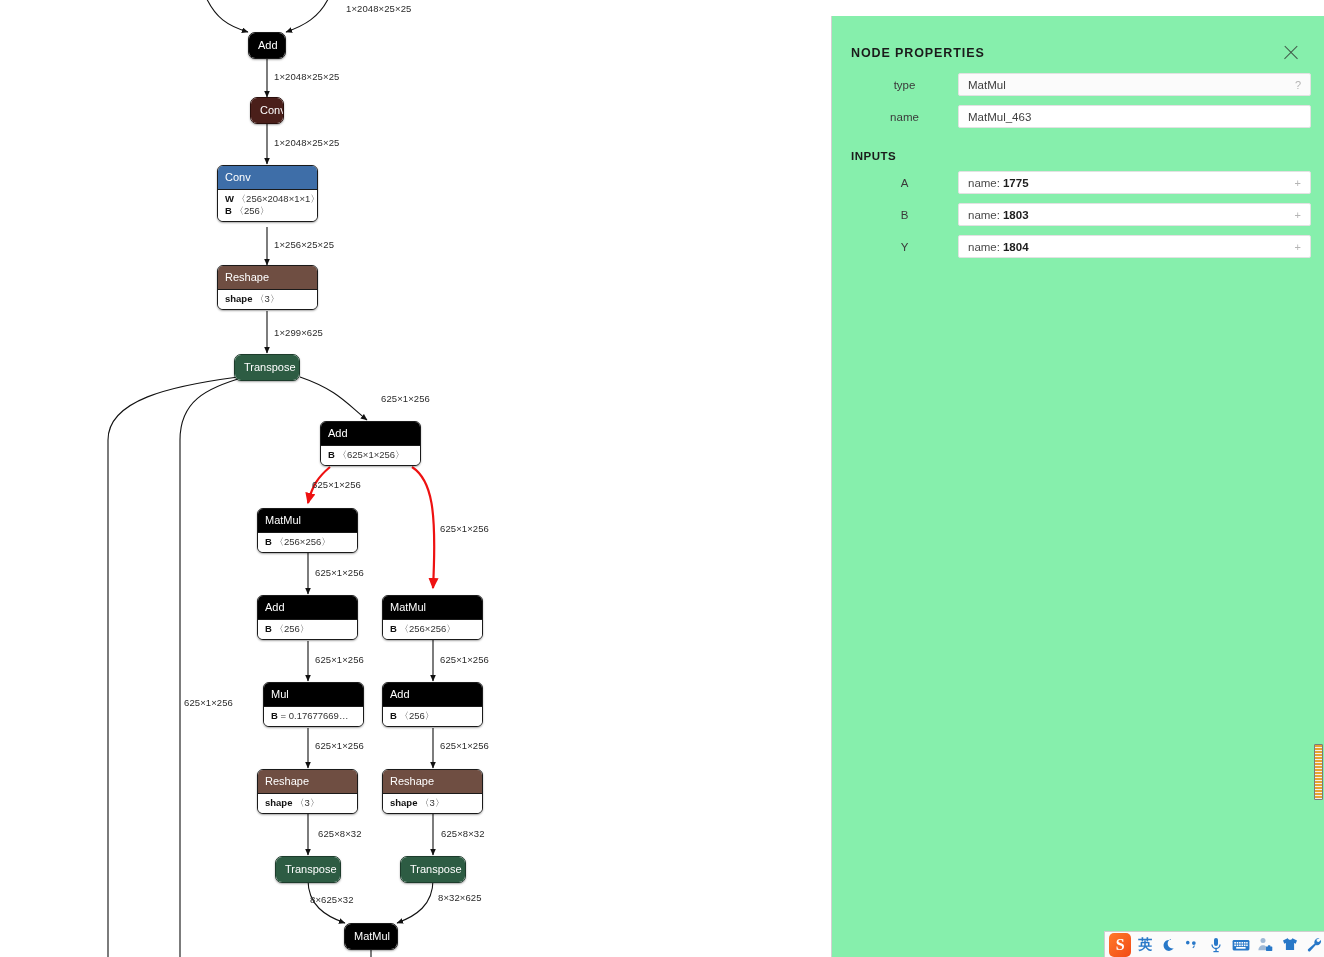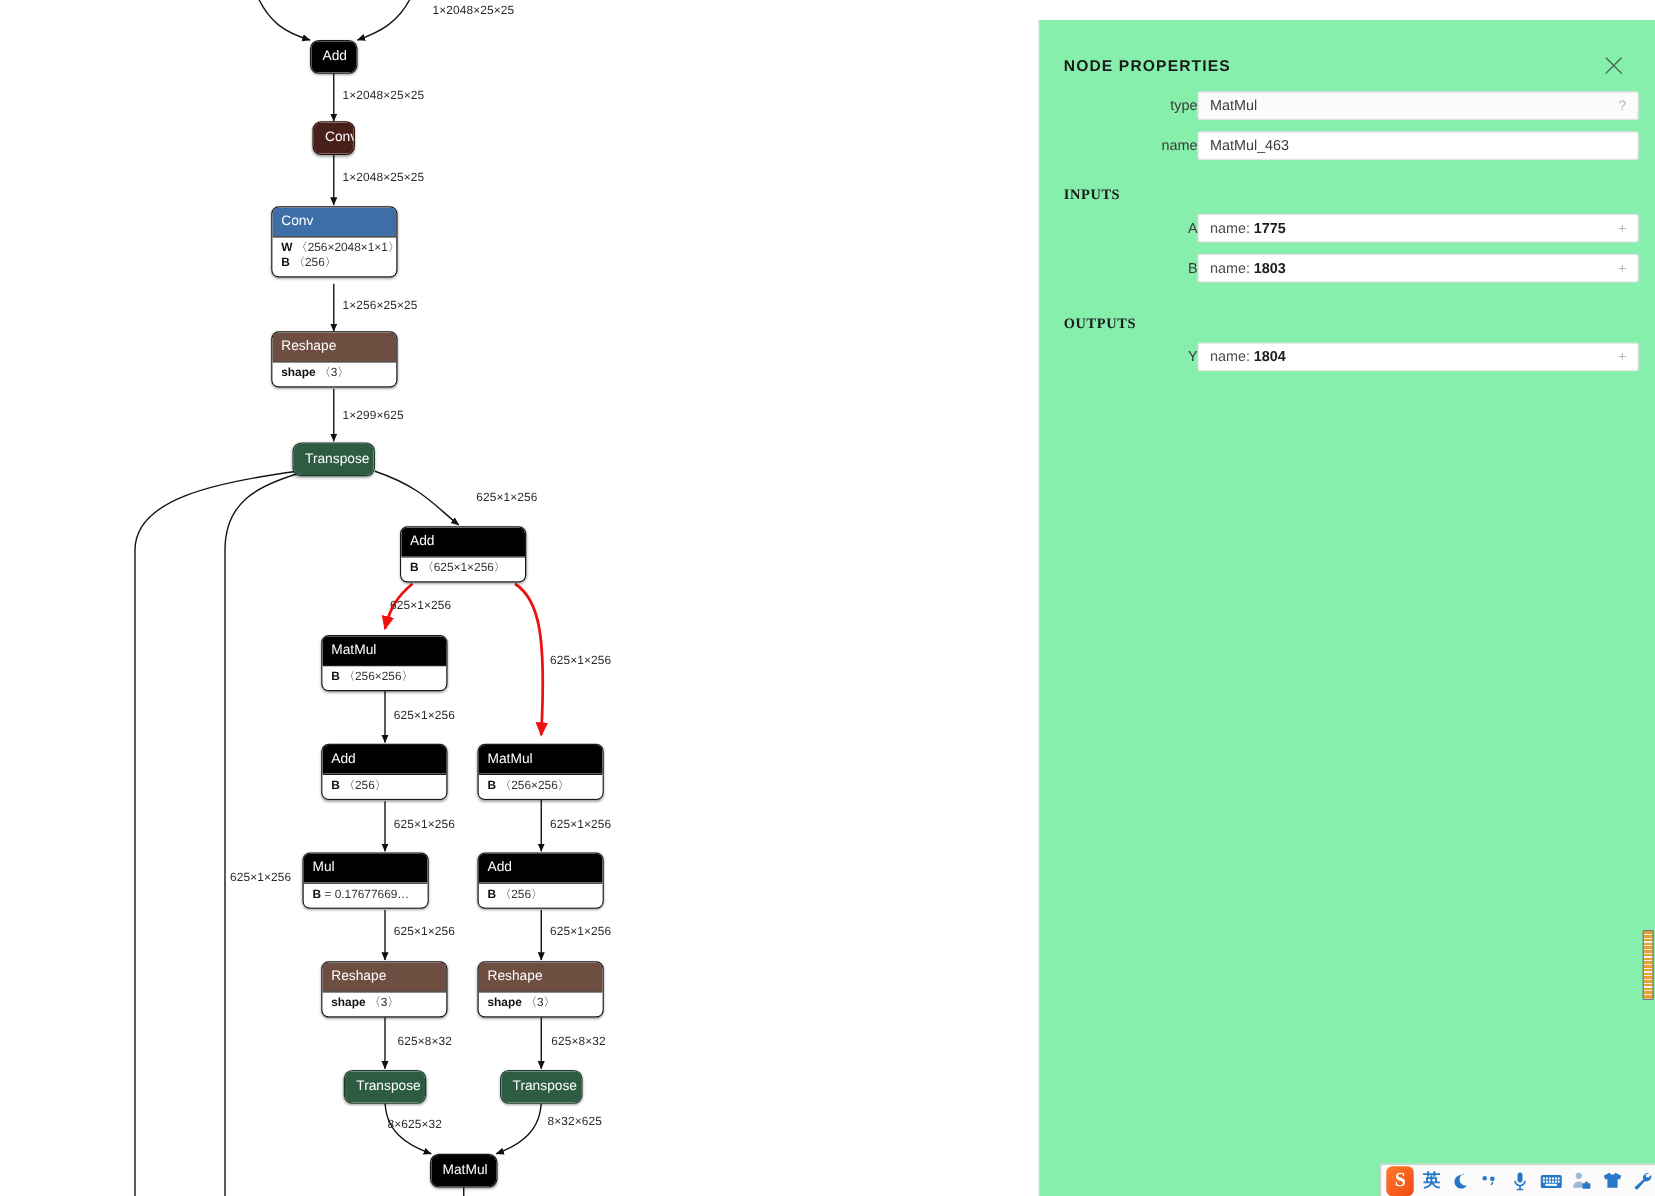--- a/index.html
+++ b/index.html
@@ -110,21 +110,21 @@
   #close-btn::before { transform: rotate(45deg); }
   #close-btn::after  { transform: rotate(-45deg); }
 
   .prop-row {
     display: flex; align-items: center;
     padding: 0 13px 0 19px;
     margin-top: 9px;
   }
   .prop-label {
     width: 107px;
-    text-align: right;
+    text-align: center;
     padding-right: 0;
     font-size: 11.5px;
     color: #3a3a3a;
     font-family: "Liberation Sans", sans-serif;
   }
   .prop-field {
     flex: 1;
     background: #fbfbfb;
     border: 1px solid #e2e2e2;
     border-radius: 2px;
@@ -145,21 +145,20 @@
   .prop-field .tname { color: #4a4a4a; }
   .prop-field .tval { font-weight: bold; color: #1d1d1d; margin-left: 3px; }
 
   .section-title {
     font-size: 11.5px;
     font-weight: bold;
     letter-spacing: .5px;
     color: #1b1b1b;
     padding: 0 0 0 19px;
     margin-top: 22px;
-    font-family: Liberation Serif, serif;
   }
   .section-title.outputs { margin-top: 27px; }
 
   
   #panel-scrollbar {
     position: absolute;
     right: 1px; top: 728px;
     width: 9px; height: 56px;
     background: #e0a030;
     border: 1px solid #7a7a7a;
@@ -333,21 +332,21 @@
     </div>
 
     <div class="node cat-layer" style="left:382px; top:682px; width:101px;">
       <div class="hdr">Add</div>
       <div class="attrs">
         <div class="attr"><b>B</b>
           <span class="v">〈256〉</span></div>
       </div>
     </div>
 
-    <div class="node cat-layer" style="left:242px; top:682px; width:101px;">
+    <div class="node cat-layer" style="left:263px; top:682px; width:101px;">
       <div class="hdr">Mul</div>
       <div class="attrs">
         <div class="attr"><b>B</b>
           <span class="v">= 0.17677669…</span></div>
       </div>
     </div>
 
     <div class="node cat-reshape" style="left:257px; top:769px; width:101px;">
       <div class="hdr">Reshape</div>
       <div class="attrs">
@@ -431,21 +430,20 @@
 
     <div class="prop-row">
       <div class="prop-label">B</div>
       <div class="prop-field white">
         <span class="tname">name:</span>
         <span class="tval">1803</span>
         <span class="trailing">+</span>
       </div>
     </div>
 
-    <div class="section-title outputs">OUTPUTS</div>
 
     <div class="prop-row">
       <div class="prop-label">Y</div>
       <div class="prop-field white">
         <span class="tname">name:</span>
         <span class="tval">1804</span>
         <span class="trailing">+</span>
       </div>
     </div>
 

